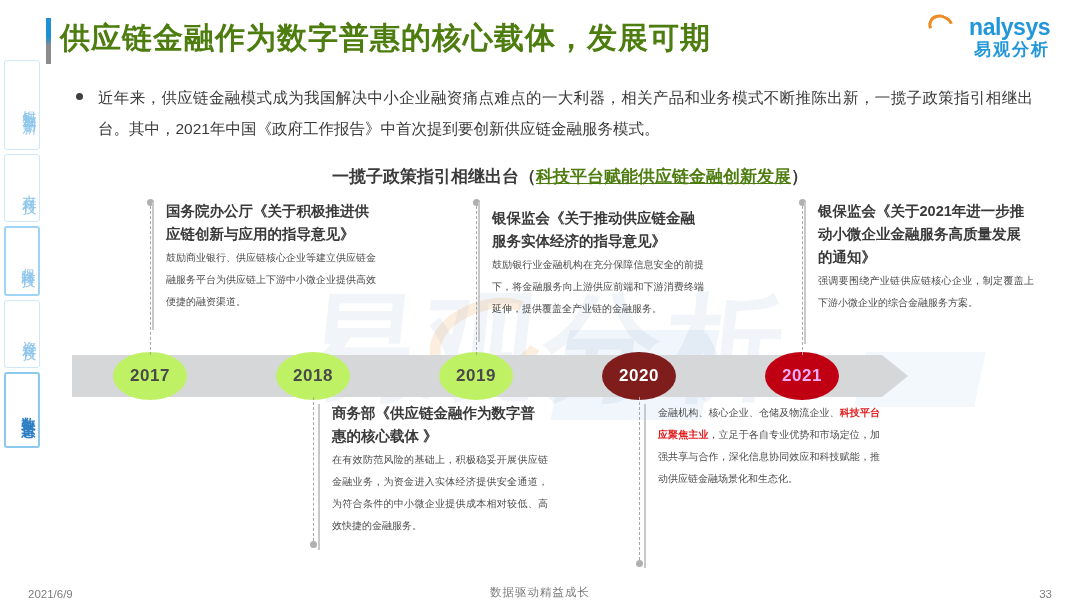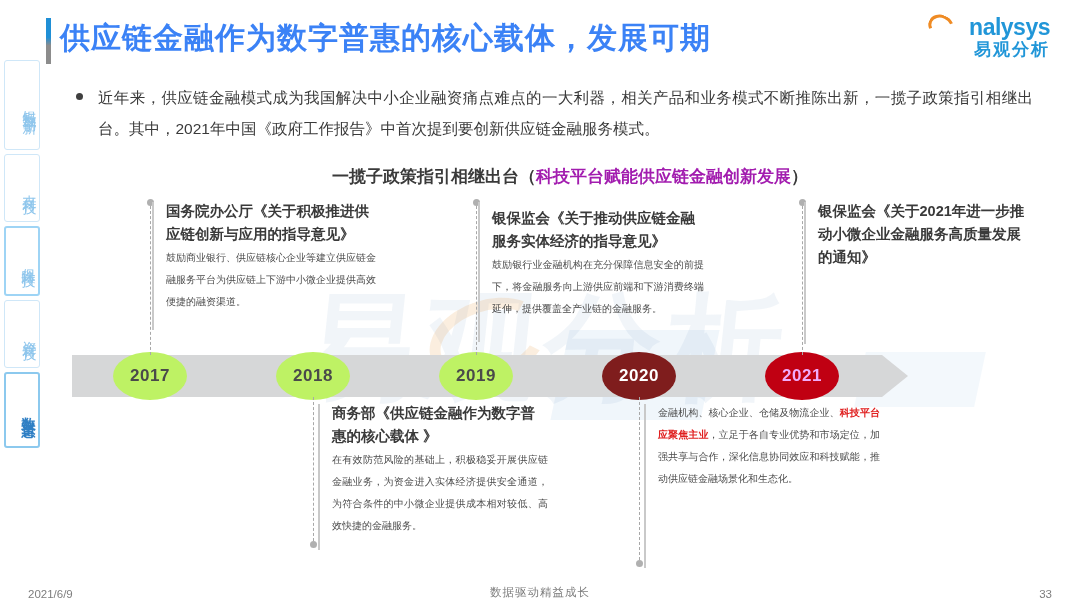--- a/index.html
+++ b/index.html
@@ -56,21 +56,21 @@
     position: absolute;
     left: 46px; top: 18px;
     width: 5px; height: 46px;
     background: linear-gradient(to bottom, #1f8fd6 0%, #1f8fd6 42%, #8c8c8c 60%, #8c8c8c 100%);
   }
   .page-title {
     position: absolute;
     left: 60px; top: 18px;
     font-size: 30px;
     font-weight: bold;
-    color: #3b82f6;
+    color: #4d7c0f;
     letter-spacing: 1px;
     white-space: nowrap;
   }
   .logo {
     position: absolute;
     right: 30px; top: 14px;
     width: 130px; height: 52px;
     text-align: right;
   }
   .logo-word {
@@ -153,21 +153,21 @@
 
   
   .section-head {
     position: absolute;
     left: 332px; top: 165px;
     font-size: 17px;
     font-weight: bold;
     color: #3a3a3a;
     white-space: nowrap;
   }
-  .section-head .hl { color: #a21caf; }
+  .section-head .hl { color: #4d7c0f; text-decoration: underline; }
 
   
   .tl-bar {
     position: absolute;
     left: 72px; top: 355px;
     width: 810px; height: 42px;
     background: #d6d7d8;
   }
   .tl-arrow {
     position: absolute;
@@ -335,20 +335,21 @@
 
   <div class="vrule" style="left:478px; top:202px; height:140px;"></div>
   <div class="block" style="left:492px; top:208px; width:212px;font-family:Liberation Mono, monospace;">
     <div class="bhead">银保监会《关于推动供应链金融服务实体经济的指导意见》</div>
     <div class="bbody">鼓励银行业金融机构在充分保障信息安全的前提下，将金融服务向上游供应前端和下游消费终端延伸，提供覆盖全产业链的金融服务。</div>
   </div>
 
   <div class="vrule" style="left:804px; top:202px; height:142px;"></div>
   <div class="block" style="left:818px; top:200px; width:216px;">
     <div class="bhead">银保监会《关于2021年进一步推动小微企业金融服务高质量发展的通知》</div>
+    <div class="bbody">强调要围绕产业链供应链核心企业，制定覆盖上下游小微企业的综合金融服务方案。</div>
   </div>
 
   <div class="vrule" style="left:318px; top:404px; height:146px;"></div>
   <div class="block" style="left:332px; top:402px; width:216px;">
     <div class="bhead">商务部《供应链金融作为数字普惠的核心载体 》</div>
     <div class="bbody"><span>在有效防范风险的基础上，积极稳妥开展供应链金融业务，为资金进入实体经济提供安全通道，为符合条件的中小微企业提供成本相对较低、高效快捷的金融服务。</span></div>
   </div>
 
   <div class="vrule" style="left:644px; top:404px; height:164px;"></div>
   <div class="block" style="left:658px; top:402px; width:222px;">

